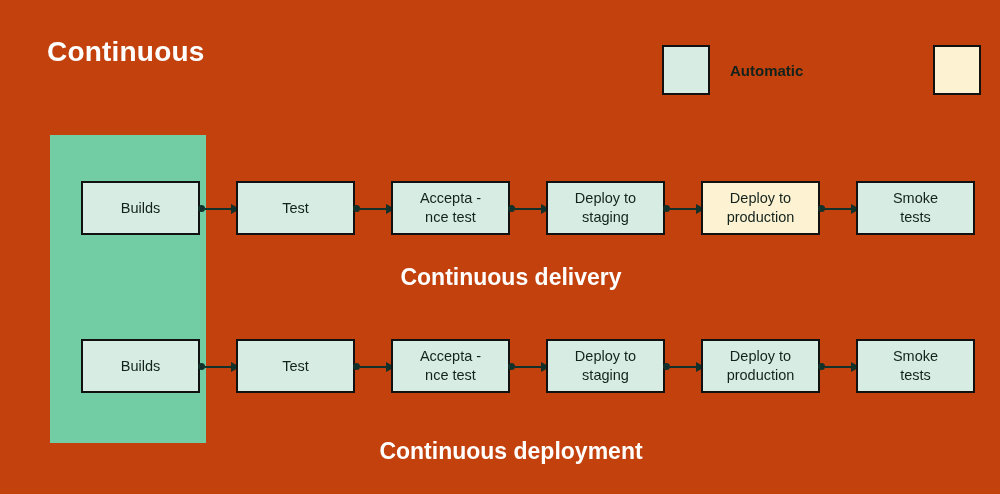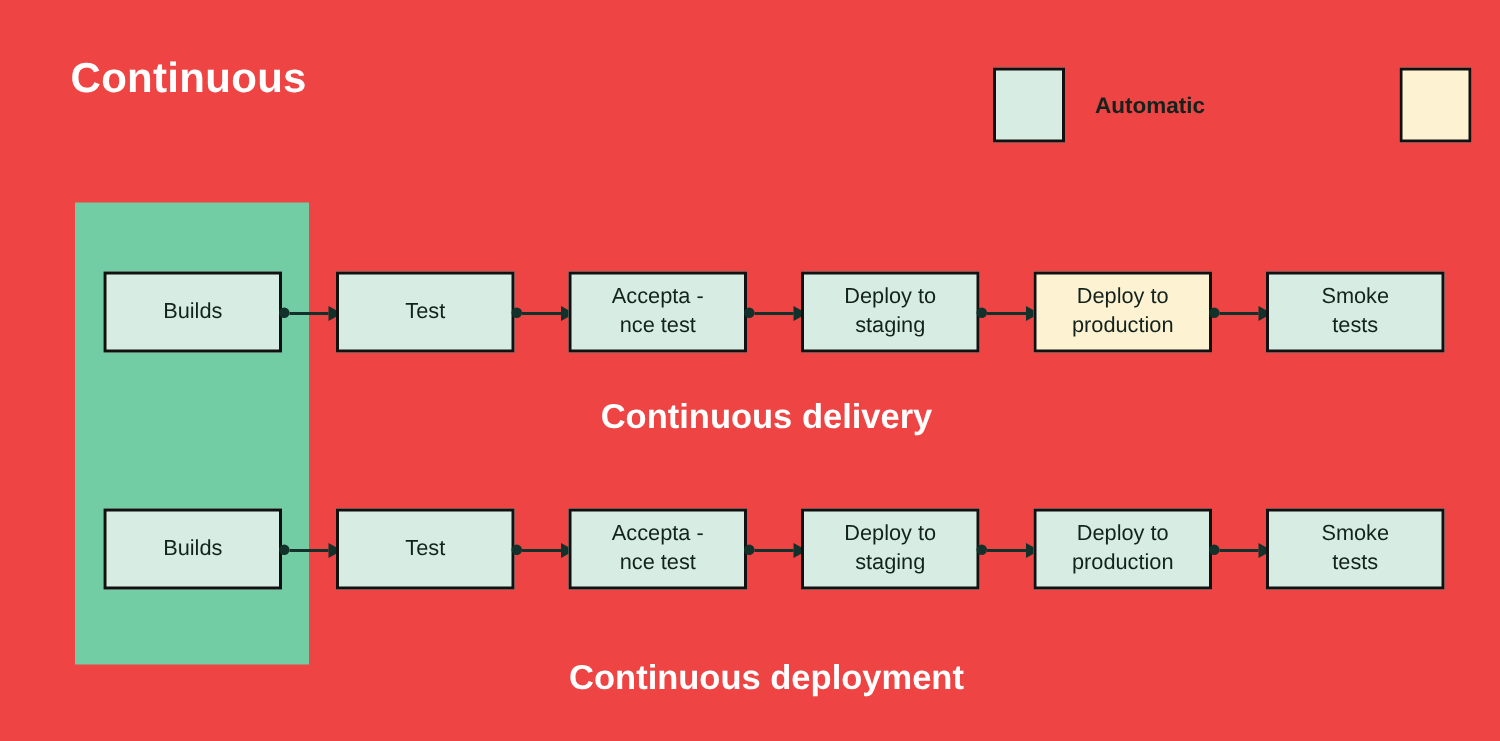--- a/index.html
+++ b/index.html
@@ -10,21 +10,21 @@
     width: 1000px;
     height: 494px;
     background: #3cba8c;
     font-family: "Liberation Sans", sans-serif;
     overflow: hidden;
   }
   #canvas {
     position: relative;
     width: 1000px;
     height: 494px;
-    background: #ef4444;
+    background: #c2410c;
   }
 
   
   .band {
     position: absolute;
     left: 50px;
     top: 135px;
     width: 156px;
     height: 308px;
     background: #72cca4;
@@ -71,21 +71,21 @@
     margin-left: 20px;
     color: #13231c;
     font-size: 15px;
     font-weight: bold;
     white-space: nowrap;
   }
 
   
   .pipeline {
     position: absolute;
-    left: 0;
+    left: 12px;
     width: 960px;
     height: 56px;
     display: block;
   }
   .pipeline.row1 { top: 181px; }
   .pipeline.row2 { top: 339px; }
 
   .node {
     position: absolute;
     top: 0;

